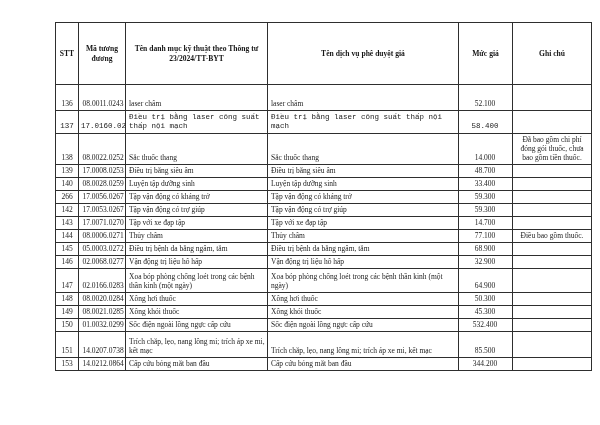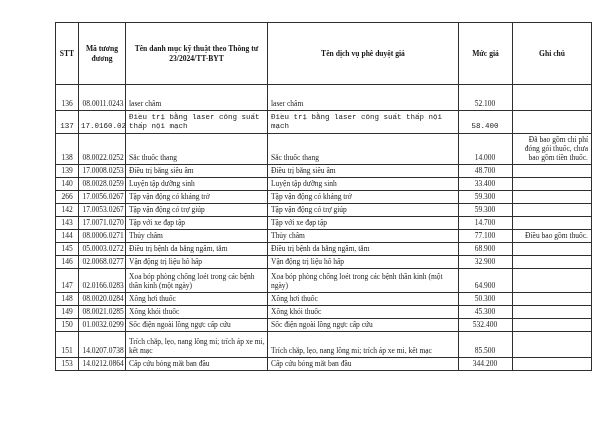--- a/index.html
+++ b/index.html
@@ -45,21 +45,21 @@
   tbody tr:nth-child(1) { height: 26px; }
   tbody tr:nth-child(2) { height: 23px; font-family: Liberation Mono, monospace; }
   tbody tr:nth-child(3) { height: 30px; }
   tbody tr:nth-child(12) { height: 24px; }
   tbody tr:nth-child(16) { height: 26px; }
   td.c-stt   { text-align: center; margin-left: 7px; }
   td.c-code  { text-align: center; padding-left: 2px; padding-right: 0; }
   td.c-name  { text-align: left; padding-right: 1px; }
   td.c-service { text-align: left; }
   td.c-price { text-align: center; padding-right: 4px; }
-  td.c-note  { text-align: right; vertical-align: middle; }
+  td.c-note  { text-align: center; vertical-align: middle; }
 </style>
 </head>
 <body>
 
 <div class="page">
   <table class="price-table">
     <colgroup>
       <col style="width:23px">
       <col style="width:47px">
       <col style="width:142px">

